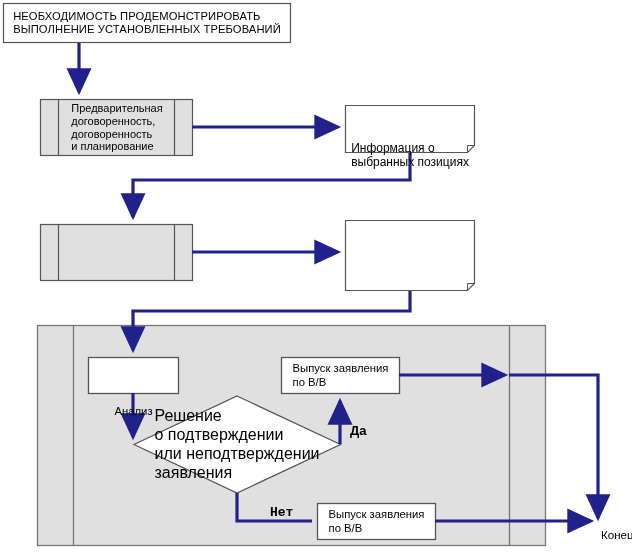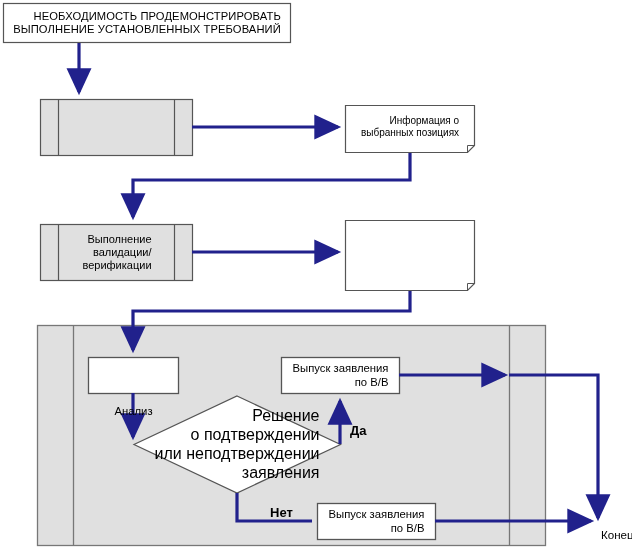--- a/index.html
+++ b/index.html
@@ -22,35 +22,36 @@
     left: 0;
     top: 0;
     width: 632px;
     height: 553px;
   }
   .node-text {
     position: absolute;
     display: flex;
     align-items: center;
     justify-content: center;
-    text-align: right;
+    text-align: left;
     color: #000000;
     line-height: 1.18;
     white-space: pre-line;
     pointer-events: none;
   }
   .t-start {
     font-size: 11.2px;
     letter-spacing: 0.1px;
   }
   .t-proc {
     font-size: 11px;
   }
   .t-doc {
-    font-size: 10px;
+    font-size: 12px;
+    margin-top: 28px;
   }
   .t-box {
     font-size: 11.3px;
   }
   .t-dec {
     font-size: 16px;
   }
   .edge-label {
     position: absolute;
     font-size: 13px;
@@ -134,41 +135,42 @@
     <path d="M399,375 L505,375" fill="none" stroke="#21218c" stroke-width="3.2" marker-end="url(#arrowhead)"></path>
     <path d="M509,375 L598,375 L598,518" fill="none" stroke="#21218c" stroke-width="3.2" marker-end="url(#arrowhead)"></path>
 
     <path d="M435,521 L591,521" fill="none" stroke="#21218c" stroke-width="3.2" marker-end="url(#arrowhead)"></path>
 
   </svg>
 
   <div class="node-text t-start" style="left:4px; top:4px; width:286px; height:38px;">НЕОБХОДИМОСТЬ ПРОДЕМОНСТРИРОВАТЬ
 ВЫПОЛНЕНИЕ УСТАНОВЛЕННЫХ ТРЕБОВАНИЙ</div>
 
+  <div class="node-text t-proc" style="left:59px; top:100px; width:116px; height:55px;">Предварительная
+договоренность,
+договоренность
+и планирование</div>
 
   <div class="node-text t-doc" style="left:346px; top:106px; width:128px; height:42px;">Информация о
 выбранных позициях</div>
 
-  <div class="node-text t-proc" style="left:59px; top:225px; width:116px; height:55px;">Выполнение
-валидации/
-верификации</div>
 
 
   <div class="node-text t-box" style="left:89px; top:358px; width:89px; height:35px;margin-top:36px;">Анализ</div>
 
   <div class="node-text t-dec" style="left:149px; top:414px; width:176px; height:62px;">Решение
 о подтверждении
 или неподтверждении
 заявления</div>
 
   <div class="node-text t-box" style="left:282px; top:358px; width:117px; height:35px;">Выпуск заявления
 по В/В</div>
 
   <div class="node-text t-box" style="left:318px; top:504px; width:117px; height:35px;">Выпуск заявления
 по В/В</div>
 
   <div class="edge-label" style="left:350px; top:423px;">Да</div>
 
-  <div class="edge-label" style="left:270px; top:505px;">Нет</div>
+  <div class="edge-label" style="left:270px; top:505px;font-family:Liberation Mono, monospace;">Нет</div>
 
   <div class="end-label" style="left:601px; top:528px;">Конец</div>
 
 </div>
 
 </body></html>

